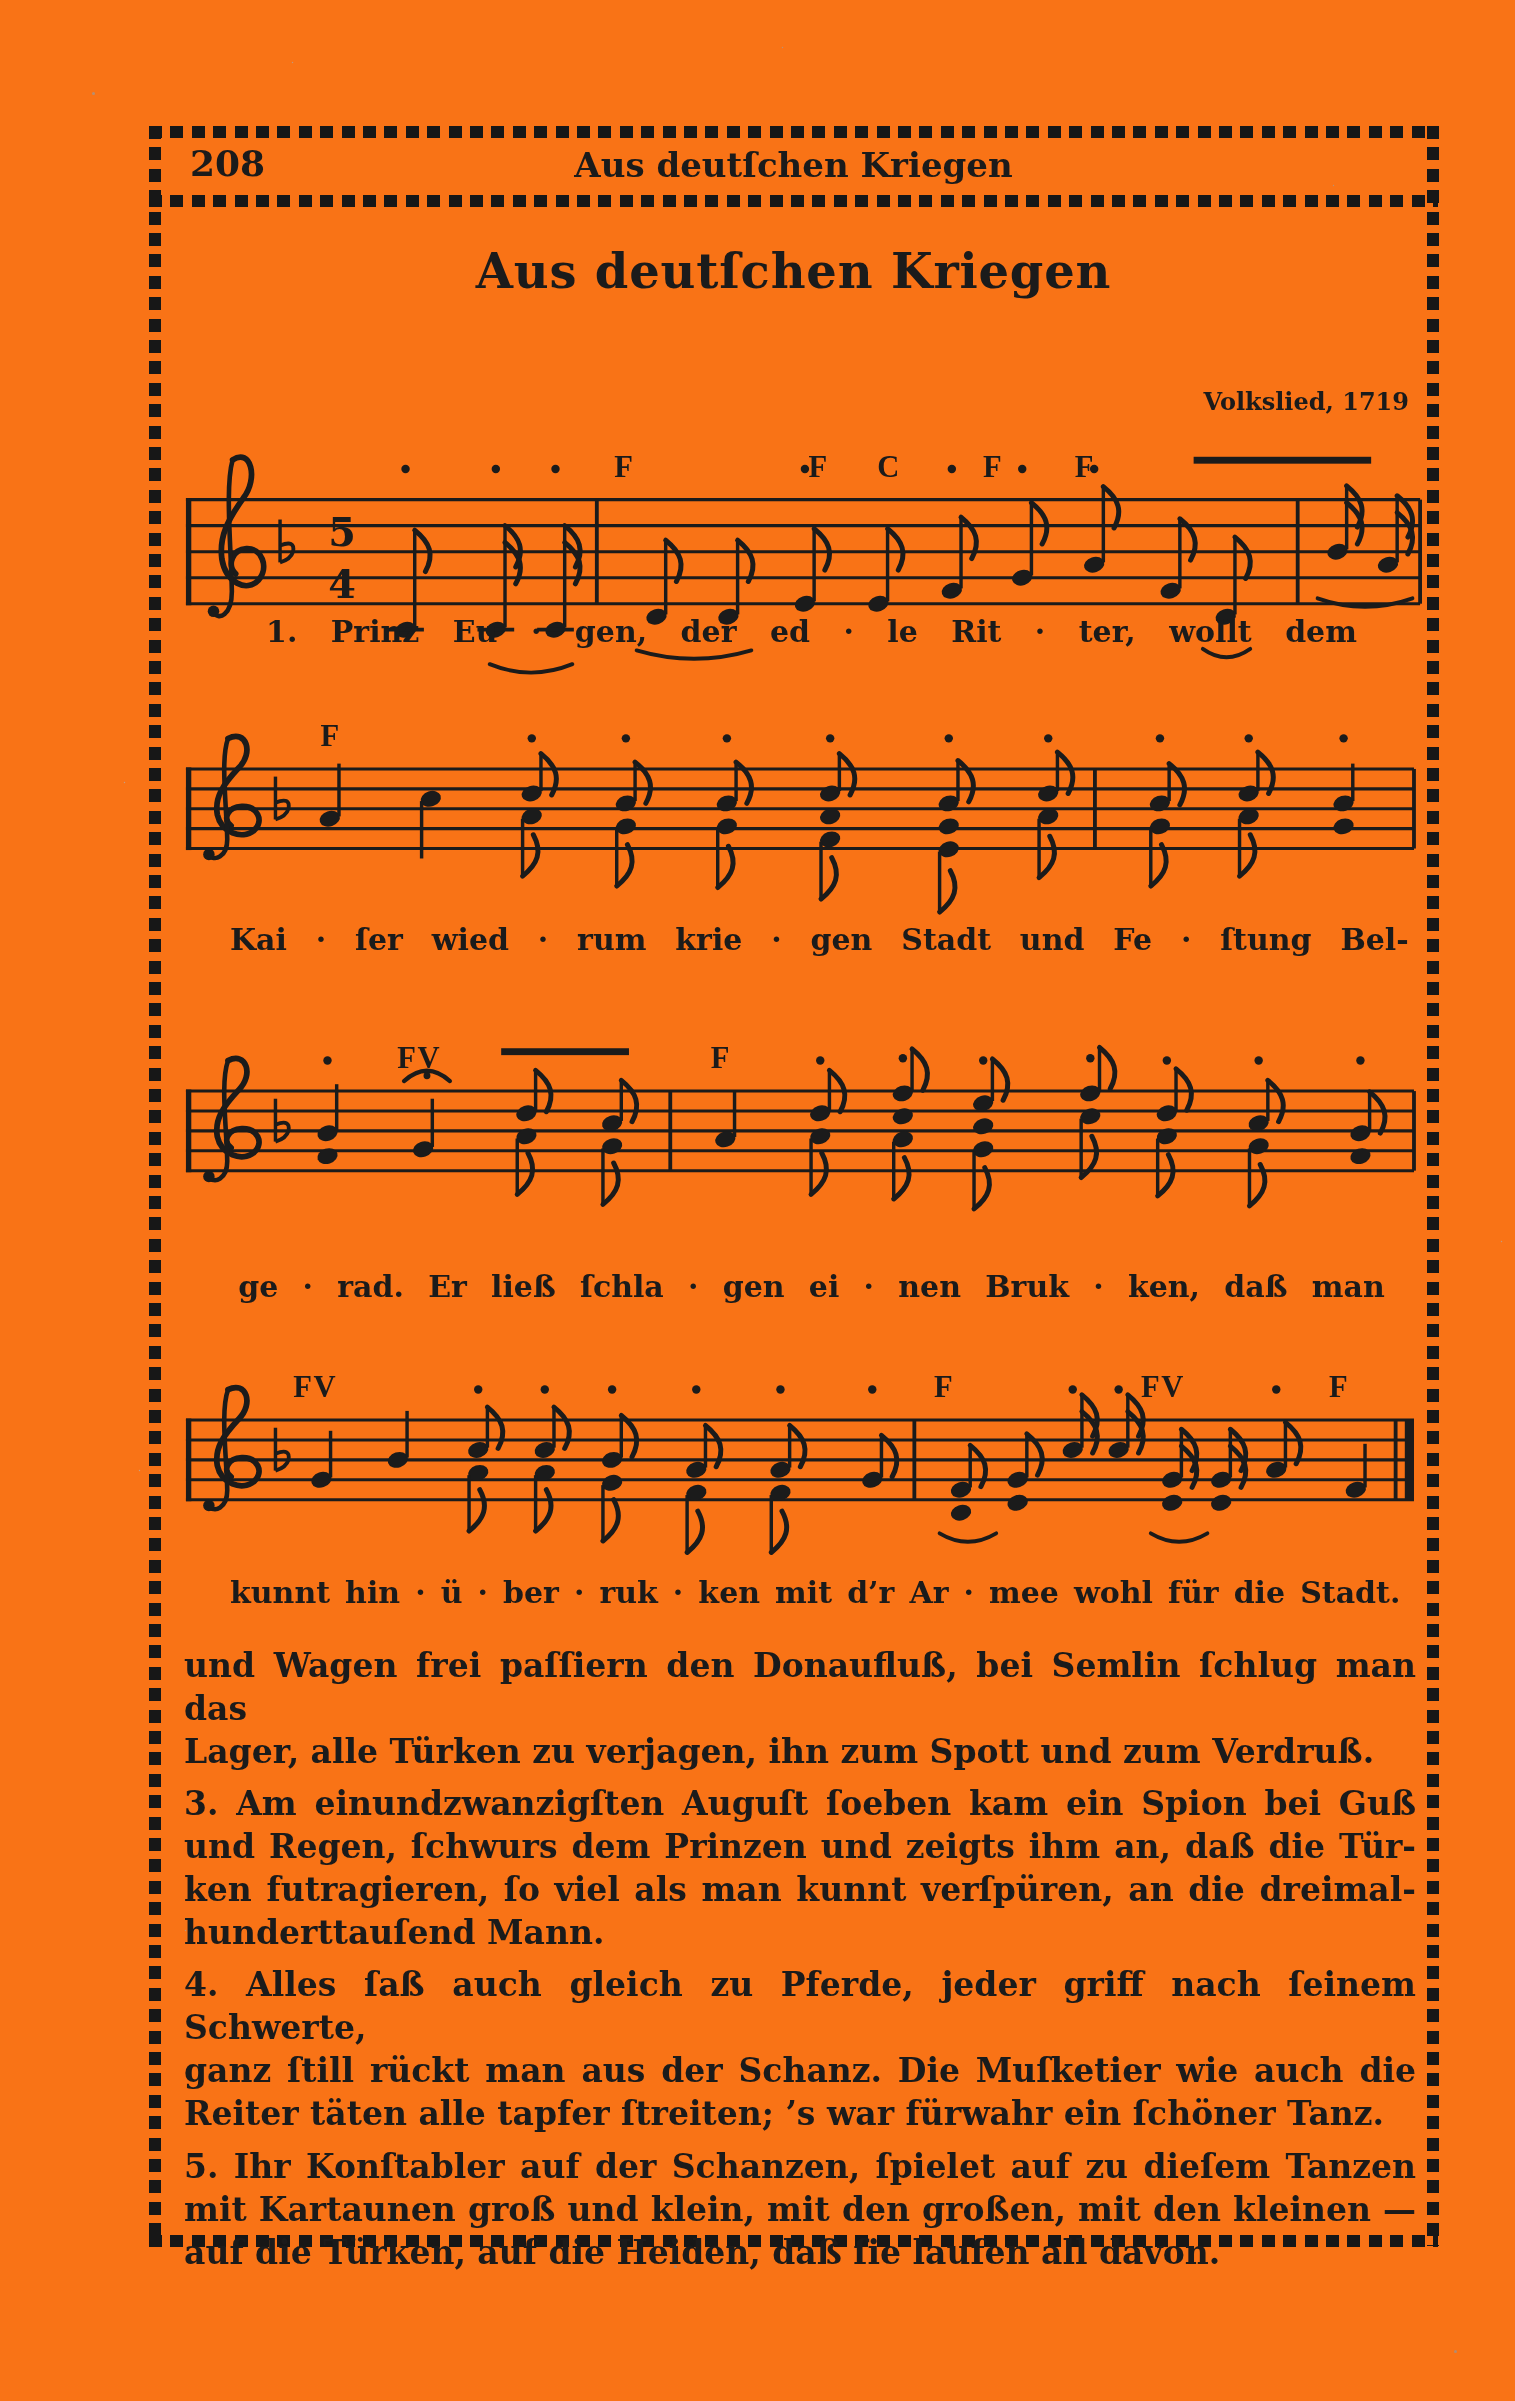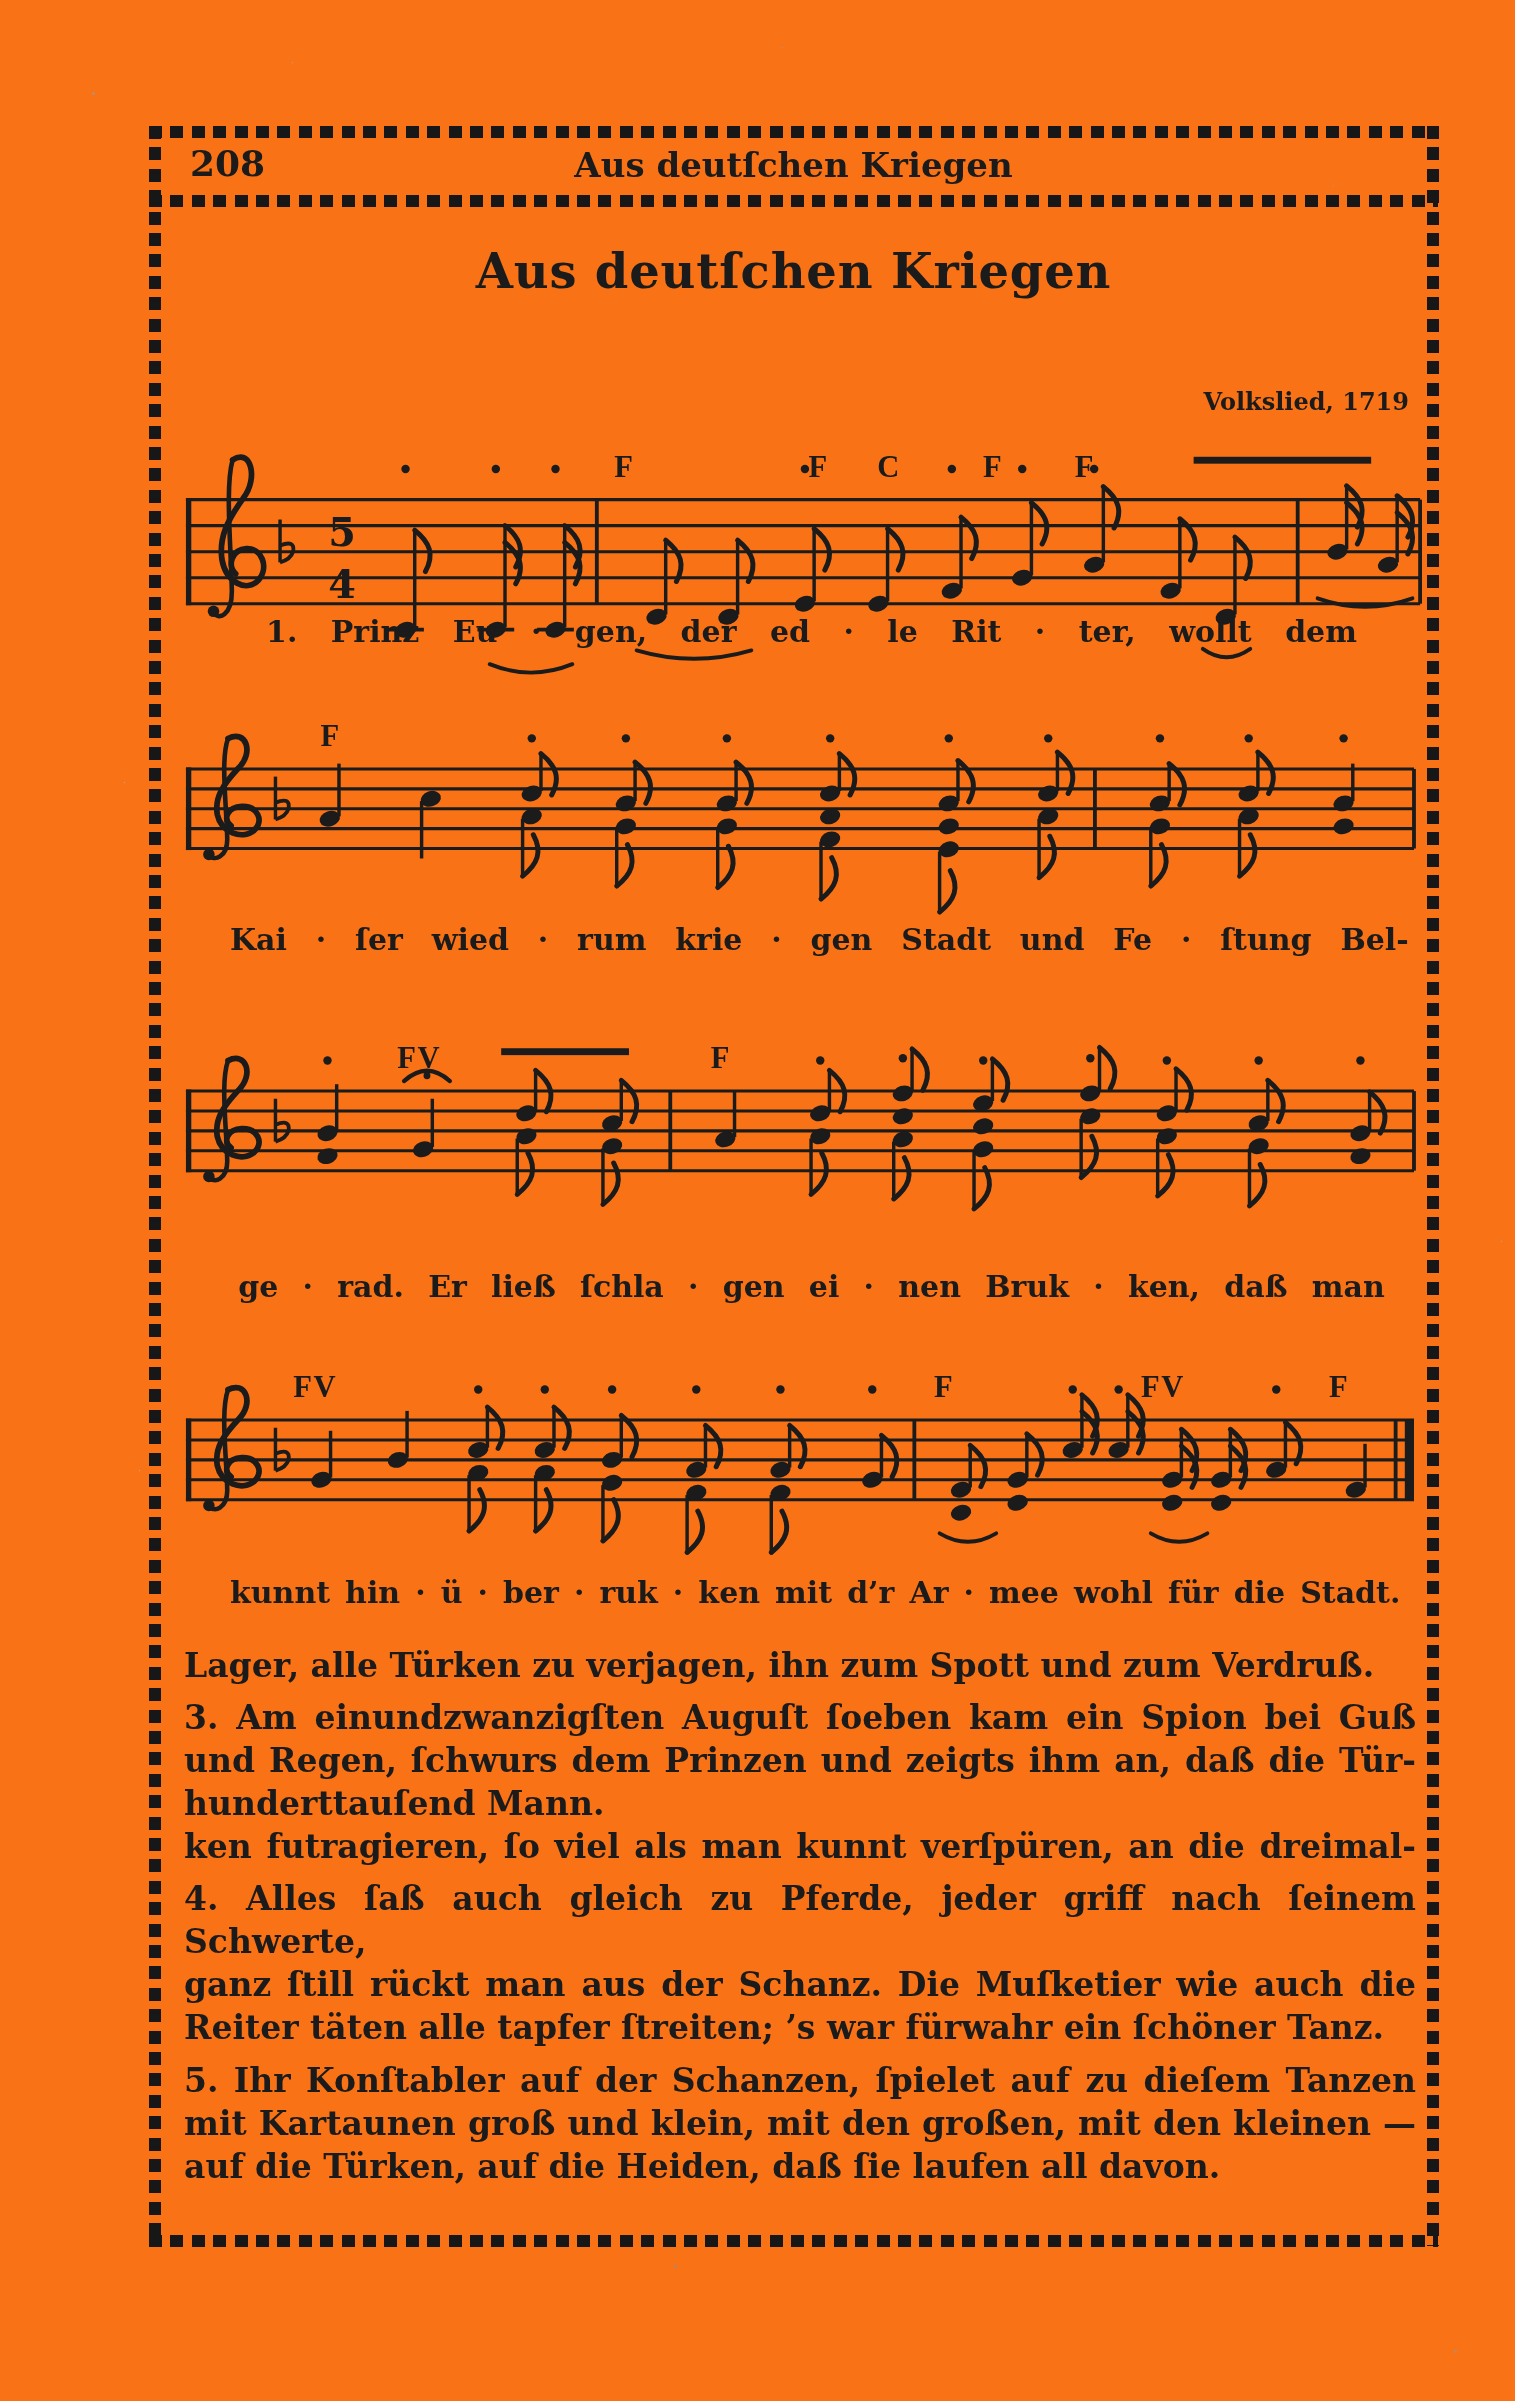--- a/index.html
+++ b/index.html
@@ -417,27 +417,28 @@
       <line x1="1784" y1="1944" x2="1784" y2="1887" stroke="#1b1b1b" stroke-width="4.5"></line>
     </svg>
 
   <div class="lyrics" id="lyr0" style="top: 614px; word-spacing: 23px;">1. Prinz Eu · gen, der ed · le Rit · ter, wollt dem</div>
   <div class="lyrics" id="lyr1" style="top: 922px; word-spacing: 18.4px;">Kai · ſer wied · rum krie · gen Stadt und Fe · ſtung Bel-</div>
   <div class="lyrics" id="lyr2" style="top: 1269px; word-spacing: 13.8px;">ge · rad. Er ließ ſchla · gen ei · nen Bruk · ken, daß man</div>
   <div class="lyrics" id="lyr3" style="top: 1575px; word-spacing: 4.6px;">kunnt hin · ü · ber · ruk · ken mit d’r Ar · mee wohl für die Stadt.</div>
 
   <div class="verses">
     <div class="verse">
+      <div class="vline">und Wagen frei paſſiern den Donaufluß, bei Semlin ſchlug man das</div>
       <div class="vline last">Lager, alle Türken zu verjagen, ihn zum Spott und zum Verdruß.</div>
     </div>
     <div class="verse">
       <div class="vline">3. Am einundzwanzigſten Auguſt ſoeben kam ein Spion bei Guß</div>
       <div class="vline">und Regen, ſchwurs dem Prinzen und zeigts ihm an, daß die Tür-</div>
+      <div class="vline">ken futragieren, ſo viel als man kunnt verſpüren, an die dreimal-</div>
       <div class="vline last">hunderttauſend Mann.</div>
-      <div class="vline">ken futragieren, ſo viel als man kunnt verſpüren, an die dreimal-</div>
     </div>
     <div class="verse">
       <div class="vline">4. Alles ſaß auch gleich zu Pferde, jeder griff nach ſeinem Schwerte,</div>
       <div class="vline">ganz ſtill rückt man aus der Schanz. Die Muſketier wie auch die</div>
       <div class="vline last">Reiter täten alle tapfer ſtreiten; ’s war fürwahr ein ſchöner Tanz.</div>
     </div>
     <div class="verse">
       <div class="vline">5. Ihr Konſtabler auf der Schanzen, ſpielet auf zu dieſem Tanzen</div>
       <div class="vline">mit Kartaunen groß und klein, mit den großen, mit den kleinen —</div>
       <div class="vline last">auf die Türken, auf die Heiden, daß ſie laufen all davon.</div>

